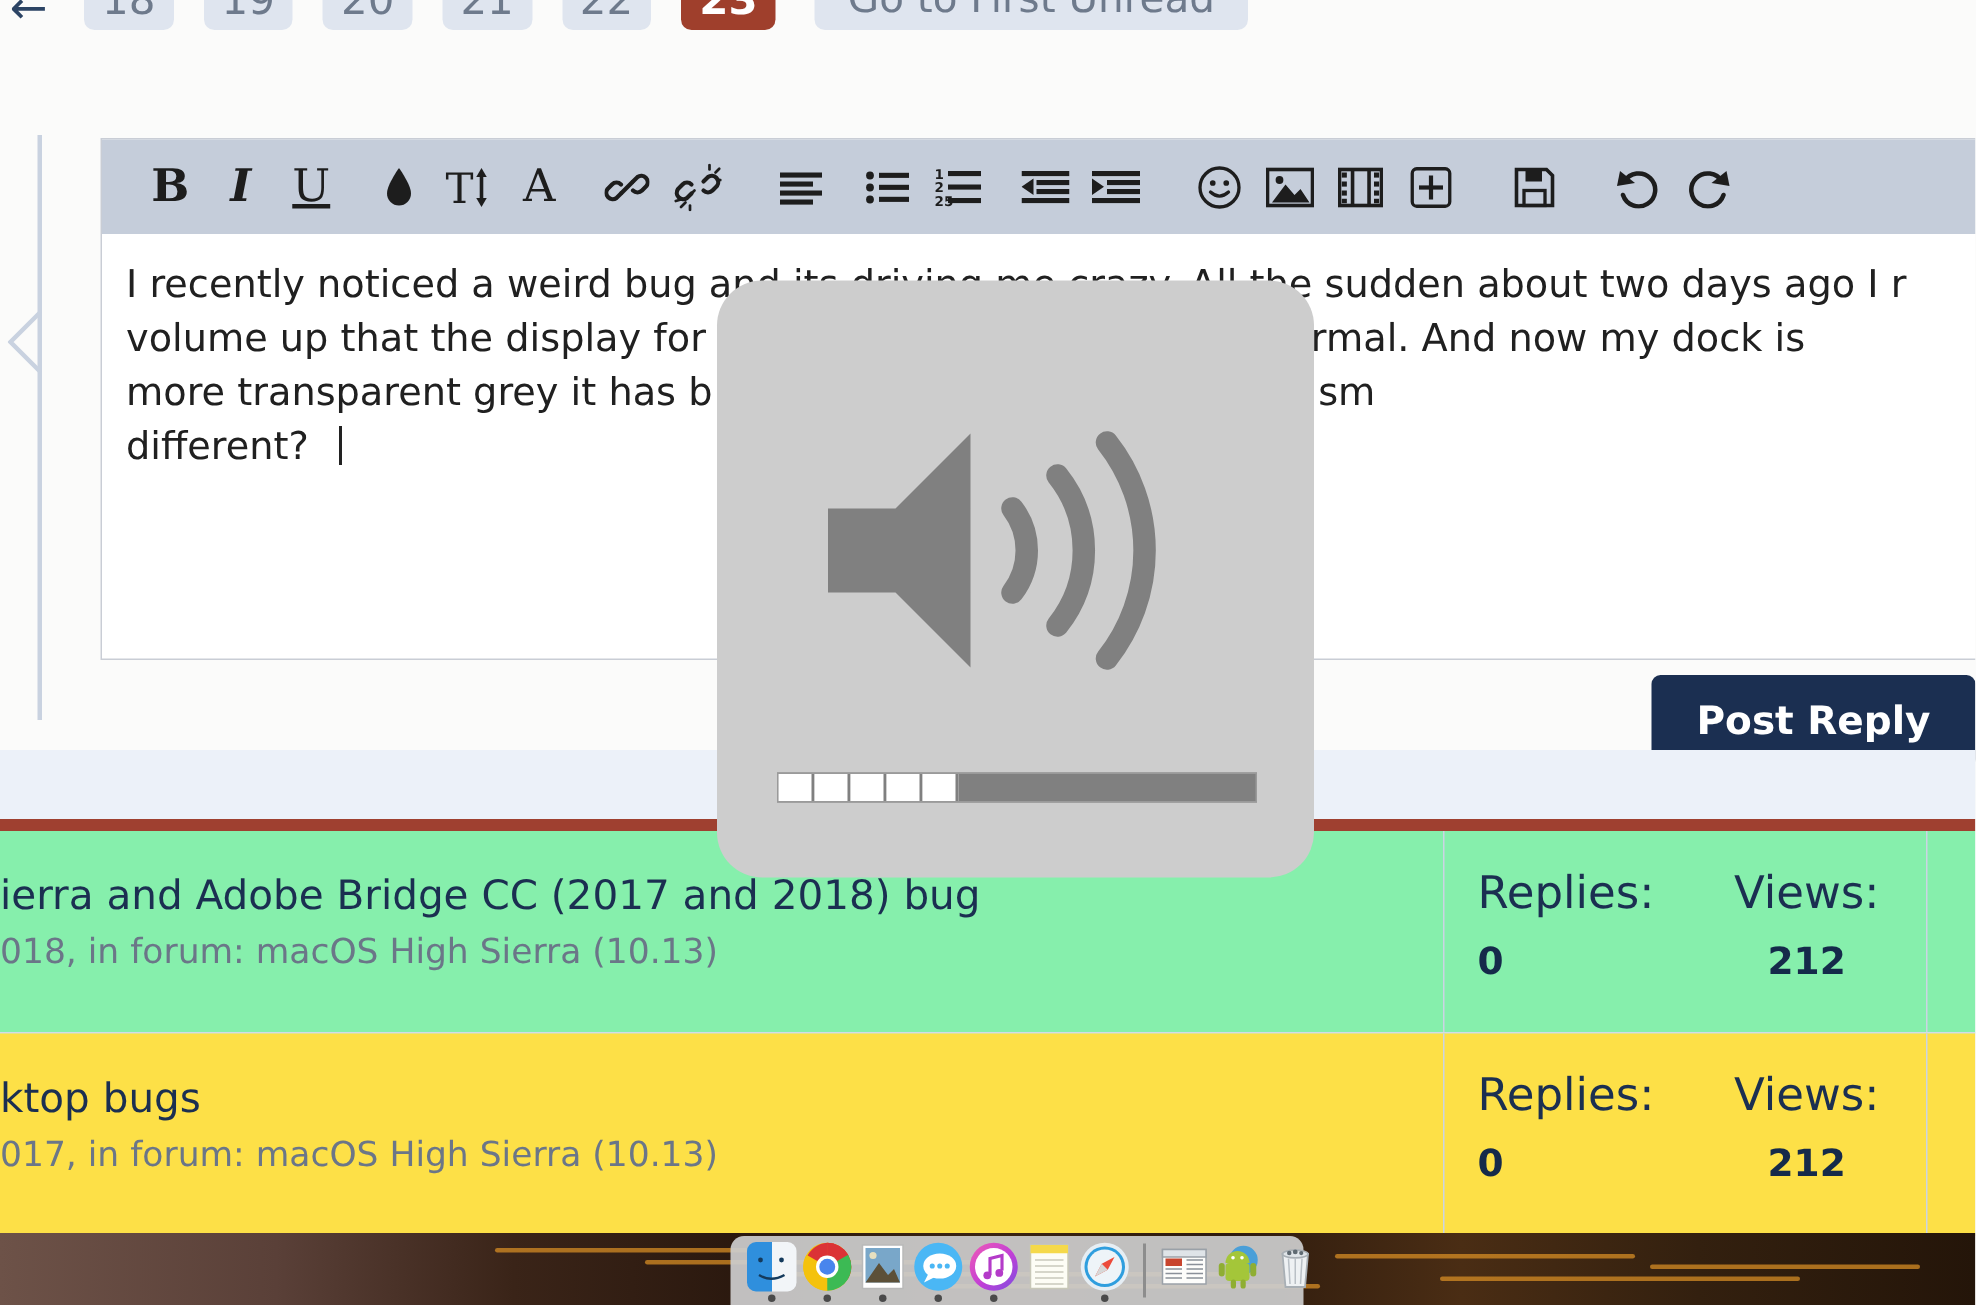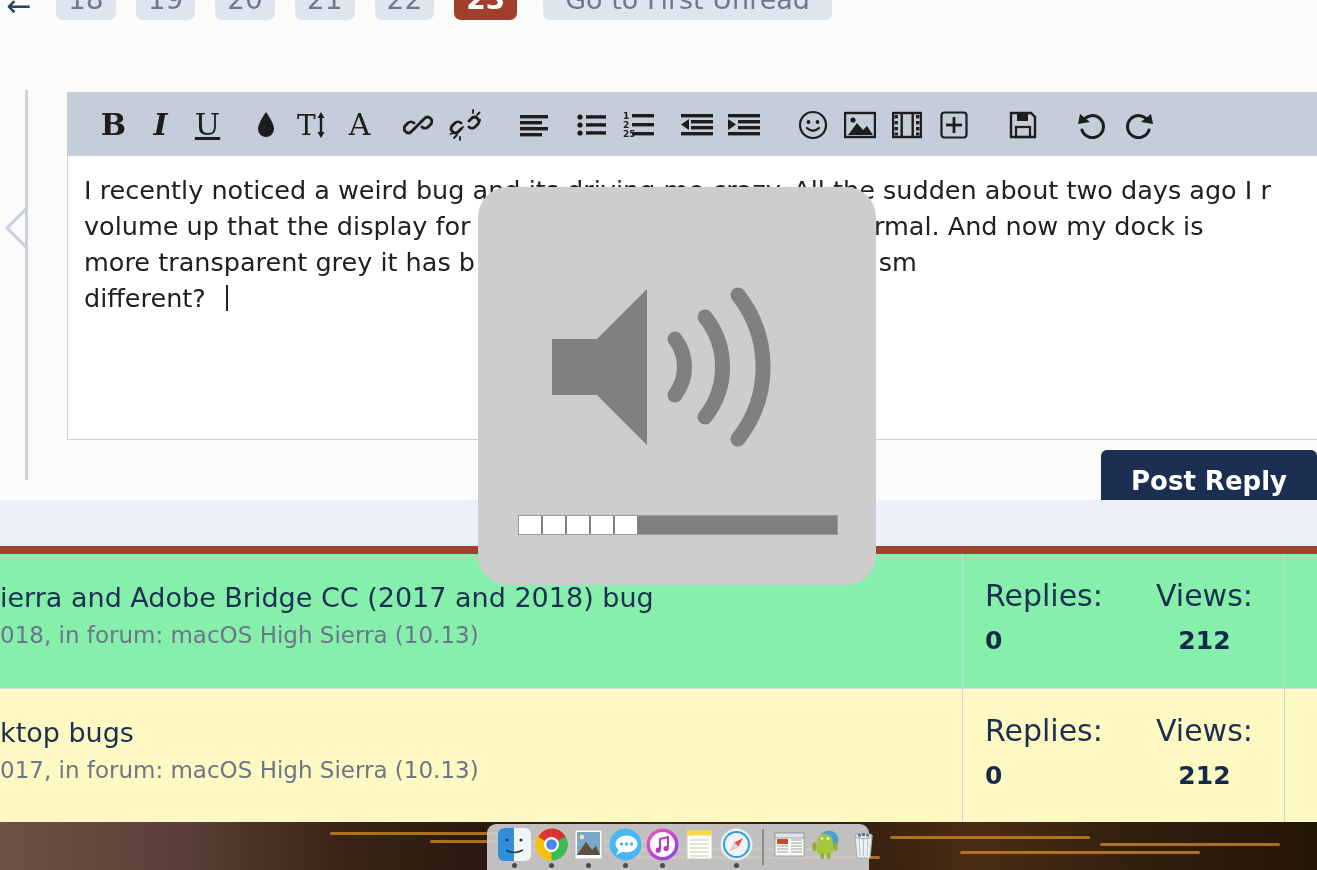--- a/index.html
+++ b/index.html
@@ -183,21 +183,21 @@
     background: #ecf1f9;
   }
   .tl-spacer { height: 46px; background: #ecf1f9; }
   .tl-rule { height: 8px; background: #9f4030; }
   .tl-row {
     display: flex;
     height: 135px;
     border-bottom: 1px solid #d4dbe8;
   }
   .tl-row.alt { background: #86efac; }
-  .tl-row.plain { background: #fef9c3; }
+  .tl-row.plain { background: #fde047; }
   .tl-main {
     flex: 1 1 auto;
     padding: 28px 0 0 0;
     overflow: hidden;
     margin-left: -120px;
   }
   .tl-title {
     font-size: 27px;
     color: #1b2f51;
     white-space: nowrap;

